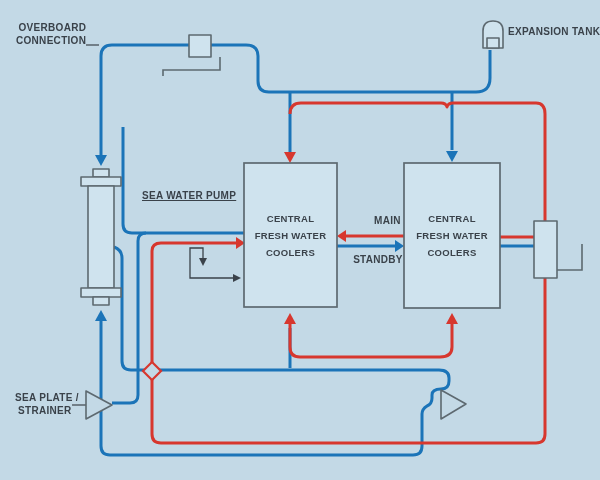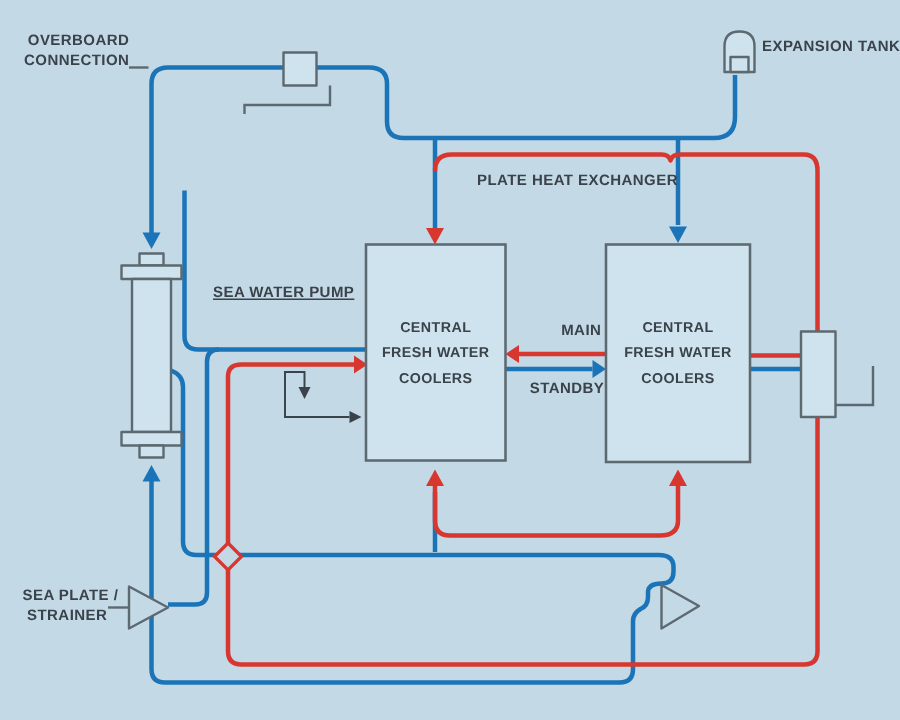--- a/index.html
+++ b/index.html
@@ -103,21 +103,20 @@
     <rect x="404" y="163" width="96" height="145" fill="#cfe3ee" stroke="#5d6970" stroke-width="1.7"></rect>
   </svg>
 
   <div class="lbl" style="left:16px;top:21px;text-align:right;">
     <span style="display:block">OVERBOARD</span>
     <span style="display:block">CONNECTION</span>
   </div>
 
   <div class="lbl" style="left:508px;top:25px;">EXPANSION TANK</div>
 
-  <div class="lbl" style="left:318px;top:114px;">PLATE HEAT EXCHANGER</div>
 
   <div class="lbl" style="left:142px;top:189px;text-decoration:underline;">SEA WATER PUMP</div>
 
   <div class="boxlbl" style="left:244px;top:163px;width:93px;height:144px;">
     <span>CENTRAL</span>
     <span>FRESH WATER</span>
     <span>COOLERS</span>
   </div>
 
   <div class="boxlbl" style="left:404px;top:163px;width:96px;height:145px;">

